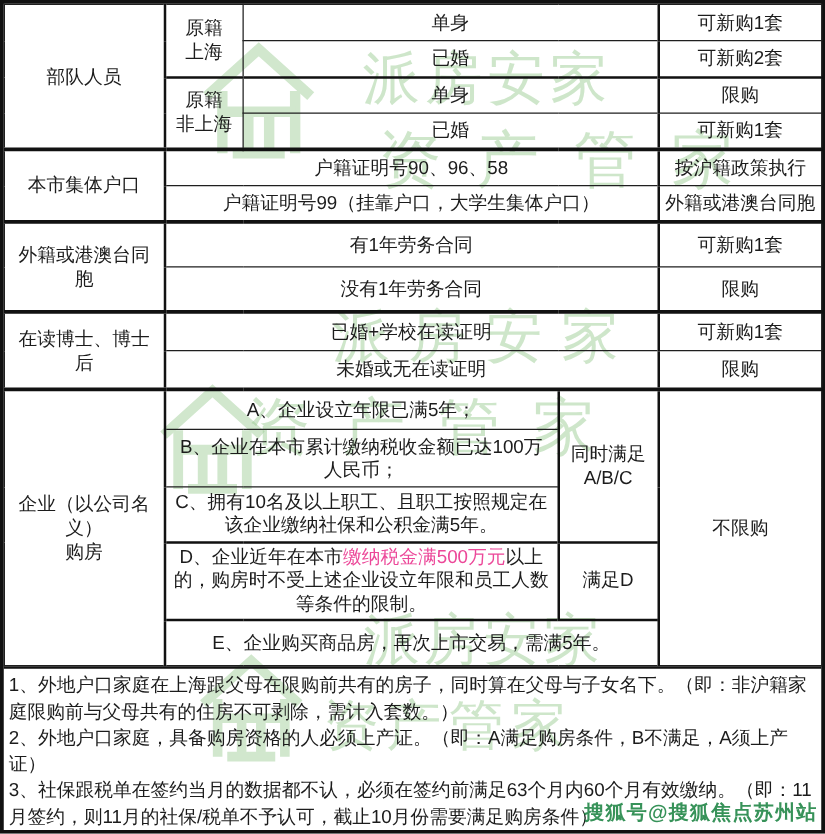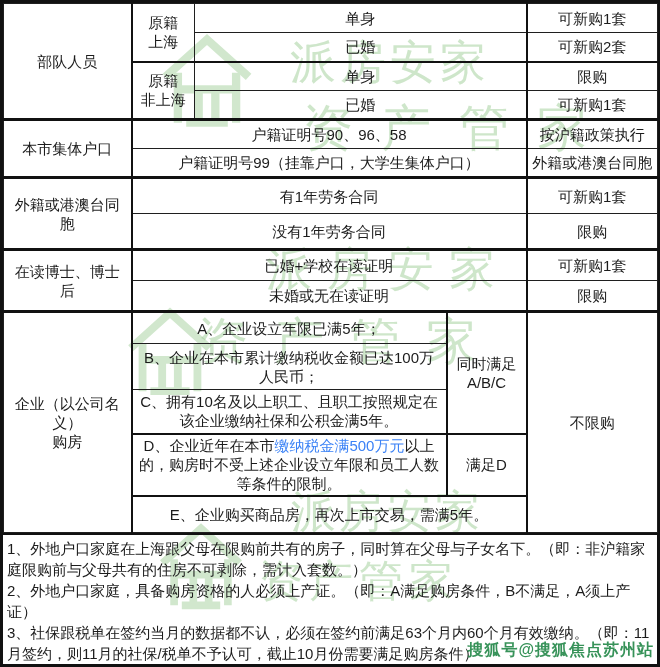--- a/index.html
+++ b/index.html
@@ -16,21 +16,21 @@
   table.policy{border-collapse:collapse;table-layout:fixed;width:654px;}
   table.policy td{border:1px solid #1f1f1f;vertical-align:middle;text-align:center;
                   font-size:15px;font-weight:500;padding:0 4px;box-sizing:border-box;
                   background:transparent;line-height:19px;}
   td.g{background:#c6e0b4;}
   td.y{background:#ffe493;}
   td.left{text-align:left;padding:2px 7px;}
   .bt3{border-top:3px solid #111 !important;}
   .bt2{border-top:2px solid #111 !important;}
   .bl2{border-left:2px solid #111 !important;}
-  .hl{color:#3b82f6;}
+  .hl{color:#ec4899;}
   .two-line span{display:block;}
   tr.h29{height:29px;} tr.h36{height:36px;} tr.h31{height:31px;}
   tr.hA{height:32px;} tr.hB{height:46px;margin-top:36px;} tr.hC{height:44px;} tr.hD{height:62px;} tr.hE{height:37px;}
   
   .notes{border-top:2px solid #111;padding:3px 5px 0 4px;font-size:15px;font-weight:500;
          line-height:21px;position:relative;z-index:1;}
   .notes p{margin:0;}
   
   .sohu{position:absolute;right:3px;bottom:3px;z-index:10;font-size:16px;font-weight:700;
         color:#15803d;opacity:.85;letter-spacing:1px;white-space:nowrap;}

